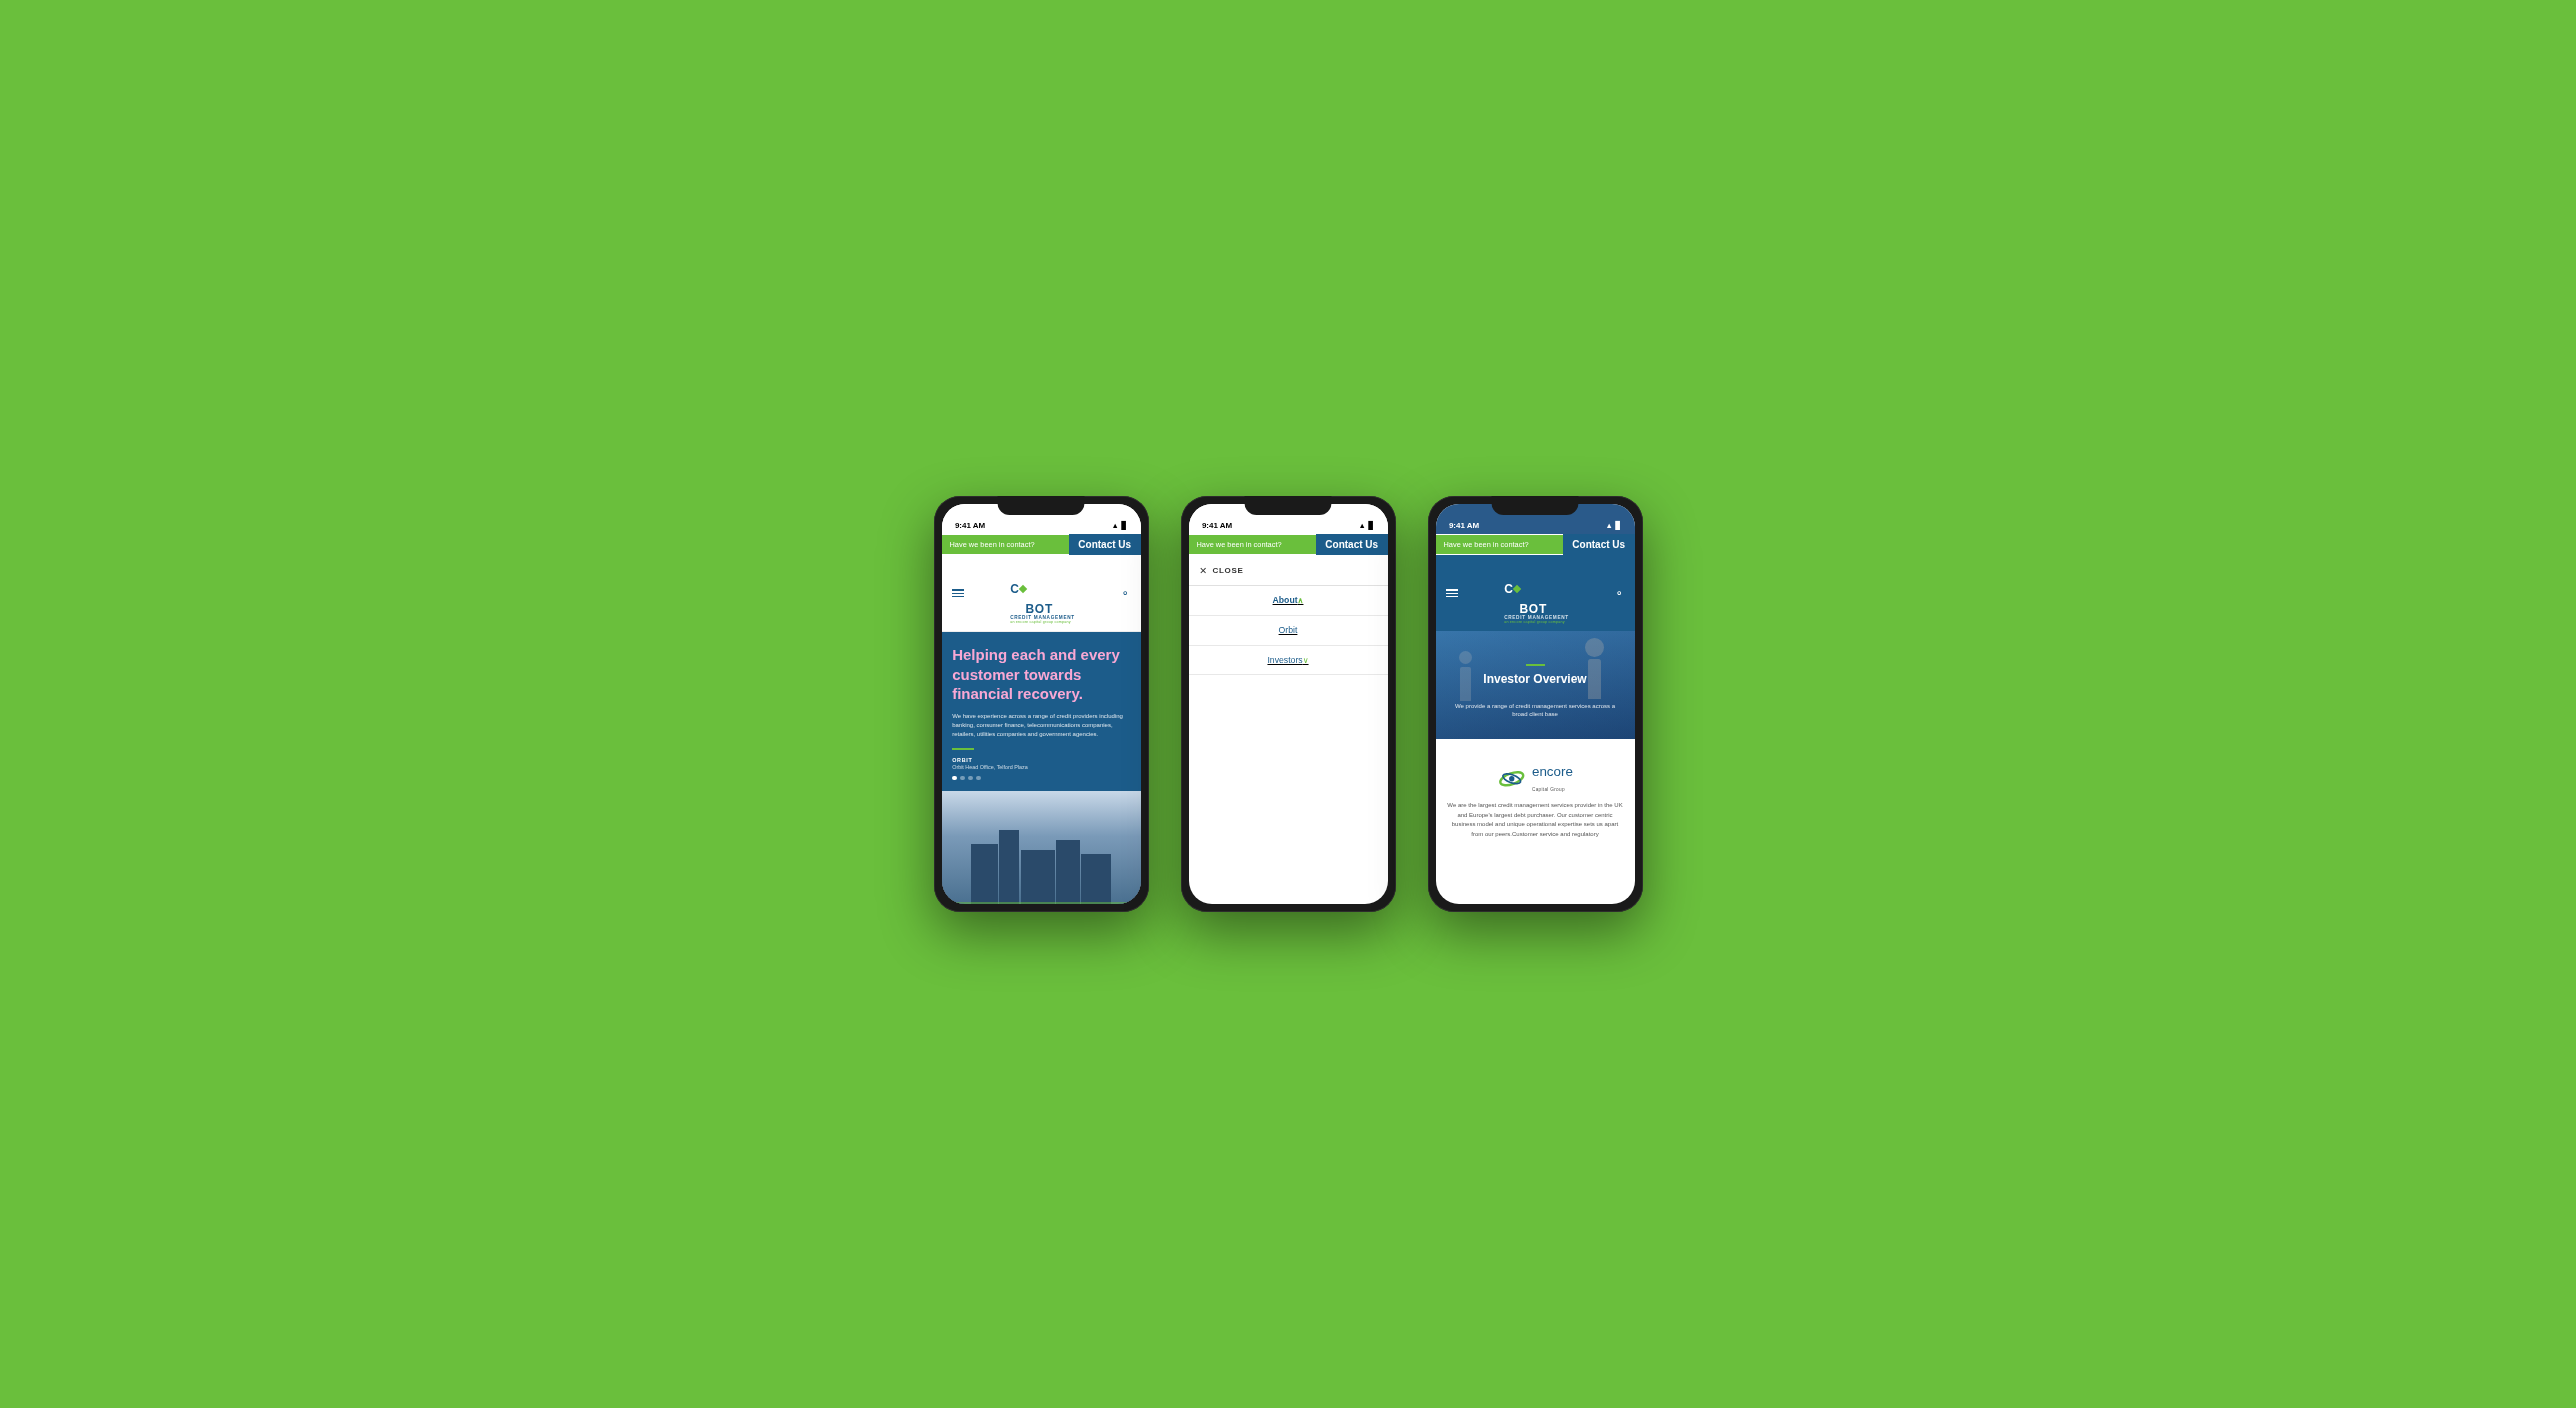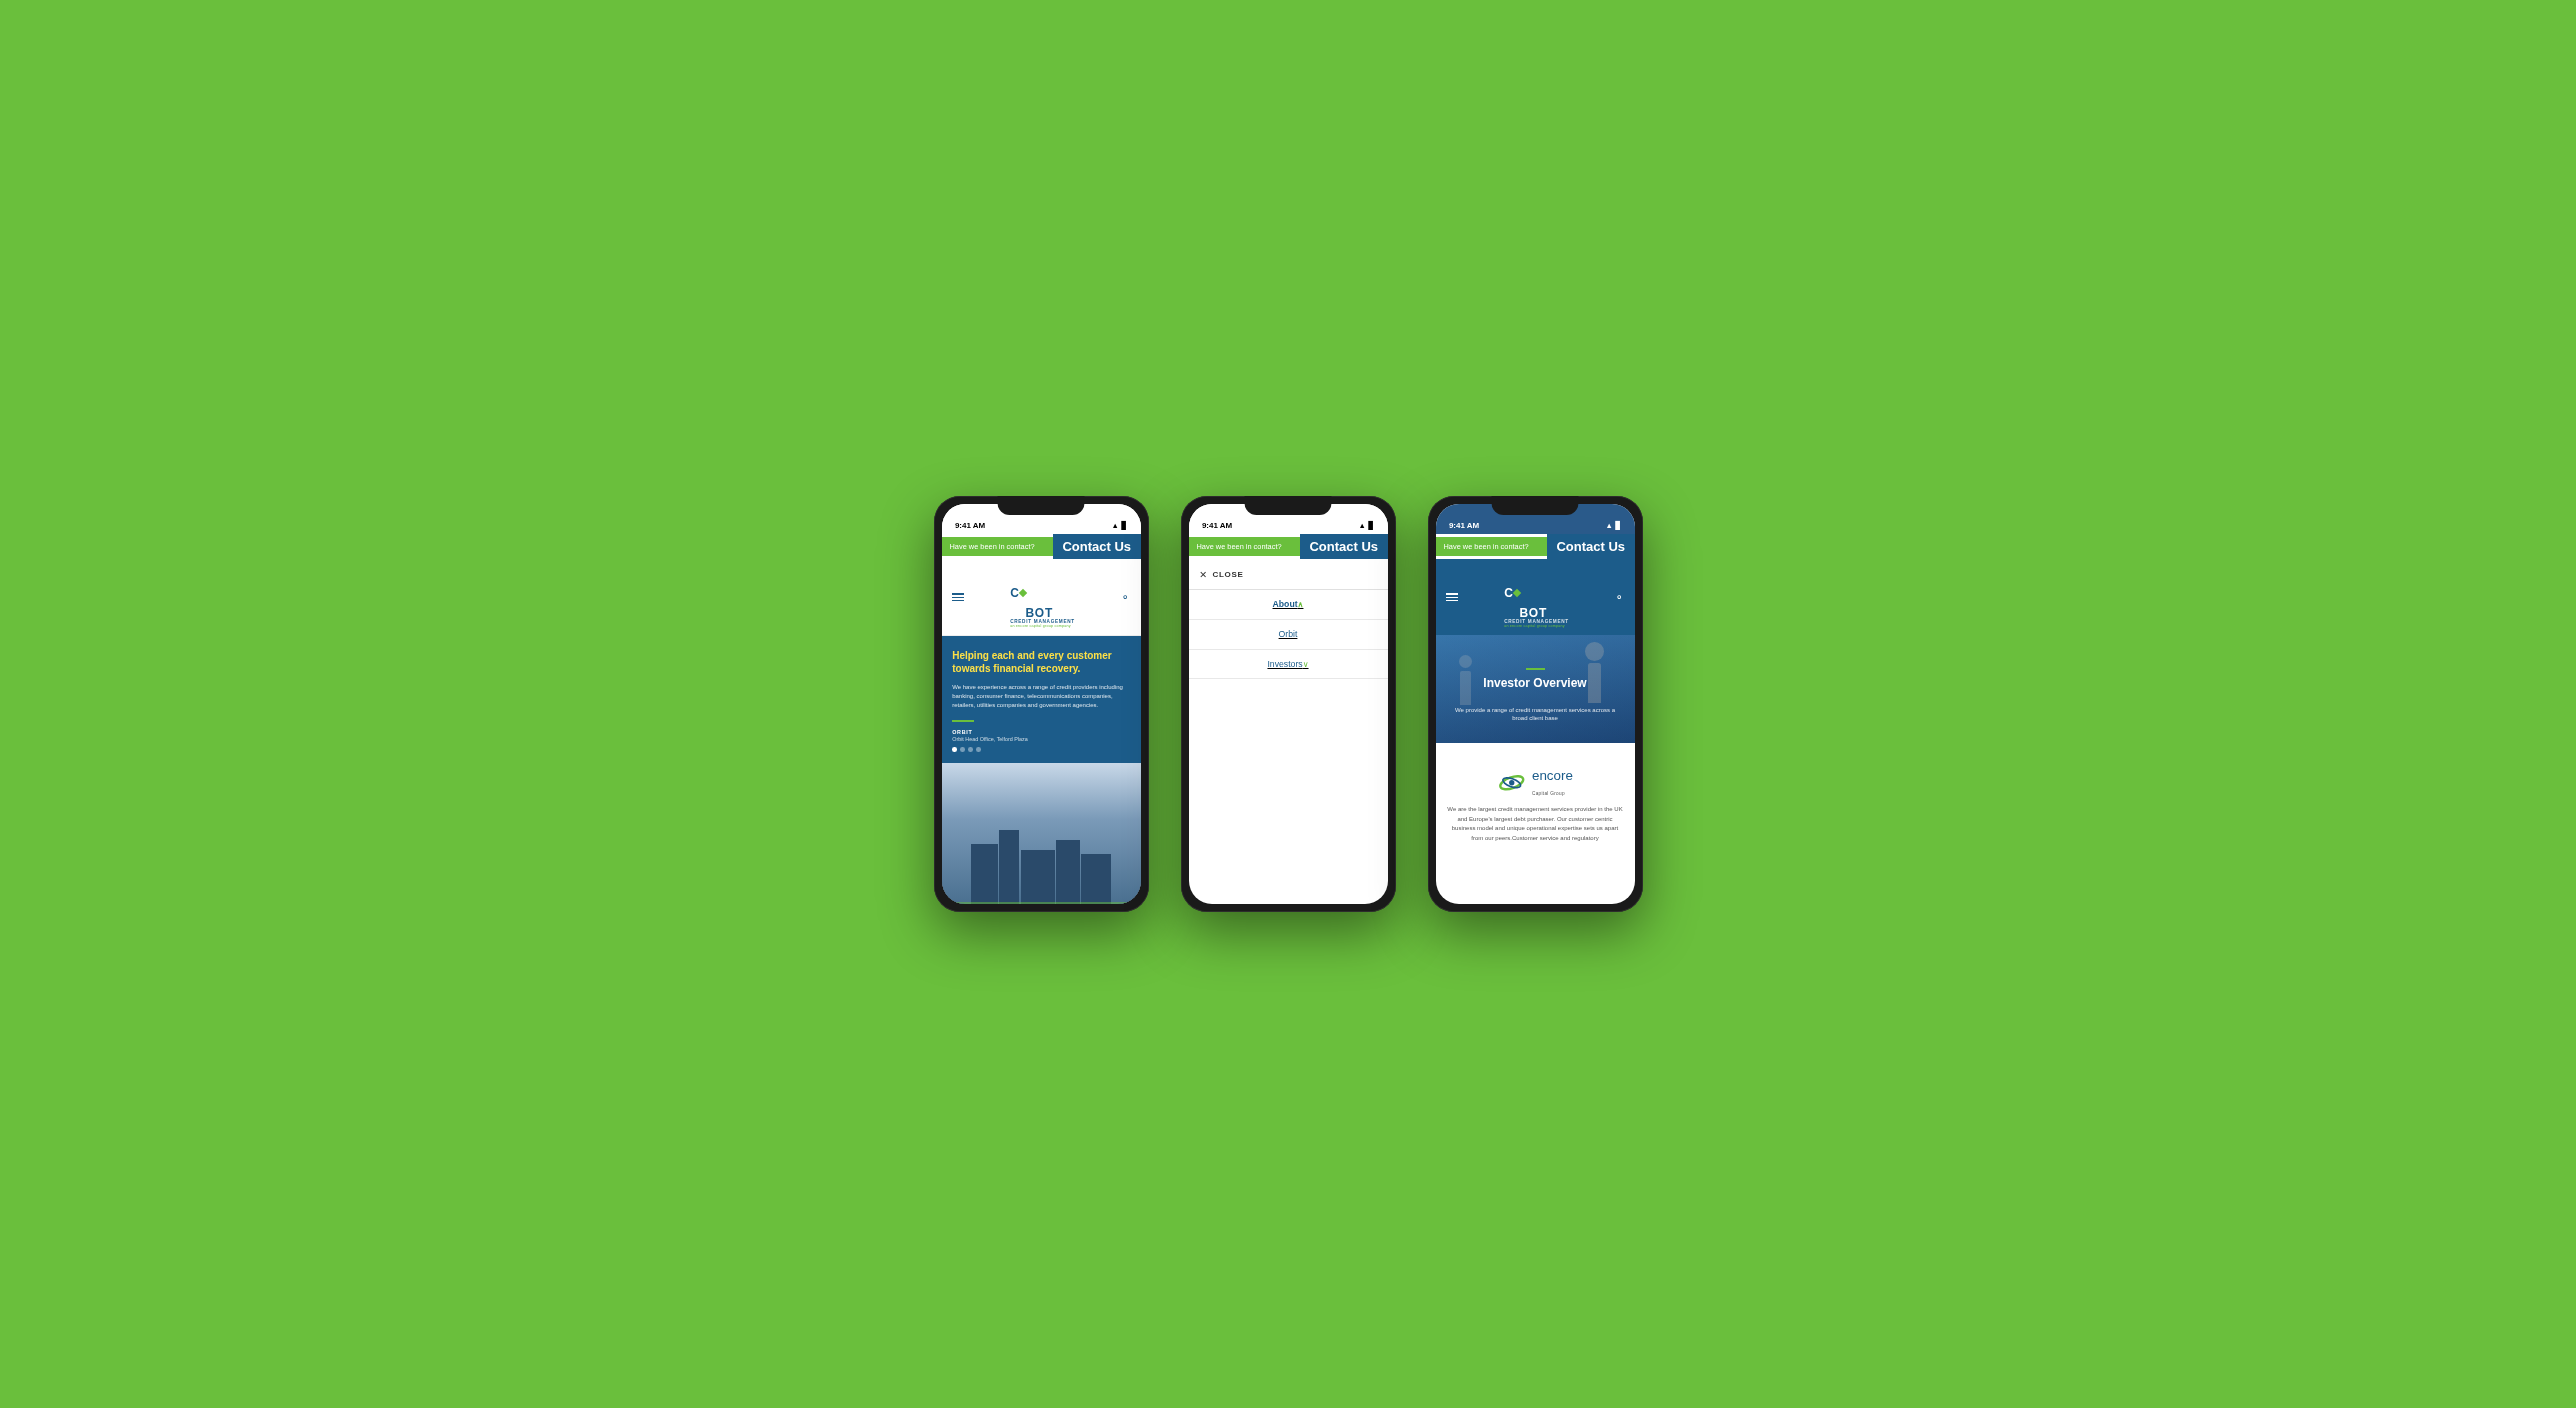--- a/index.html
+++ b/index.html
@@ -95,21 +95,21 @@
       flex: 1;
       padding: 5.4px 8px;
       font-size: 7.4px;
       color: #fff;
       font-weight: 500;
     }
 
     .banner-right {
       background: #1c5c8a;
       padding: 5.4px 9.4px;
-      font-size: 13px;
+      font-size: 10px;
       color: #fff;
       font-weight: 600;
       white-space: nowrap;
     }
 
     
     .nav-bar {
       display: flex;
       align-items: center;
       justify-content: space-between;
@@ -148,23 +148,23 @@
     }
 
     
     .hero-section {
       background: #1c5c8a;
       padding: 13.4px 10.7px 10.7px;
       flex-shrink: 0;
     }
 
     .hero-title {
-      font-size: 10px;
+      font-size: 15px;
       font-weight: 700;
-      color: #fde047;
+      color: #f9a8d4;
       line-height: 1.3;
       margin-bottom: 8px;
     }
 
     .hero-body {
       font-size: 6px;
       color: rgba(255,255,255,0.85);
       line-height: 1.5;
       margin-bottom: 9.4px;
     }

